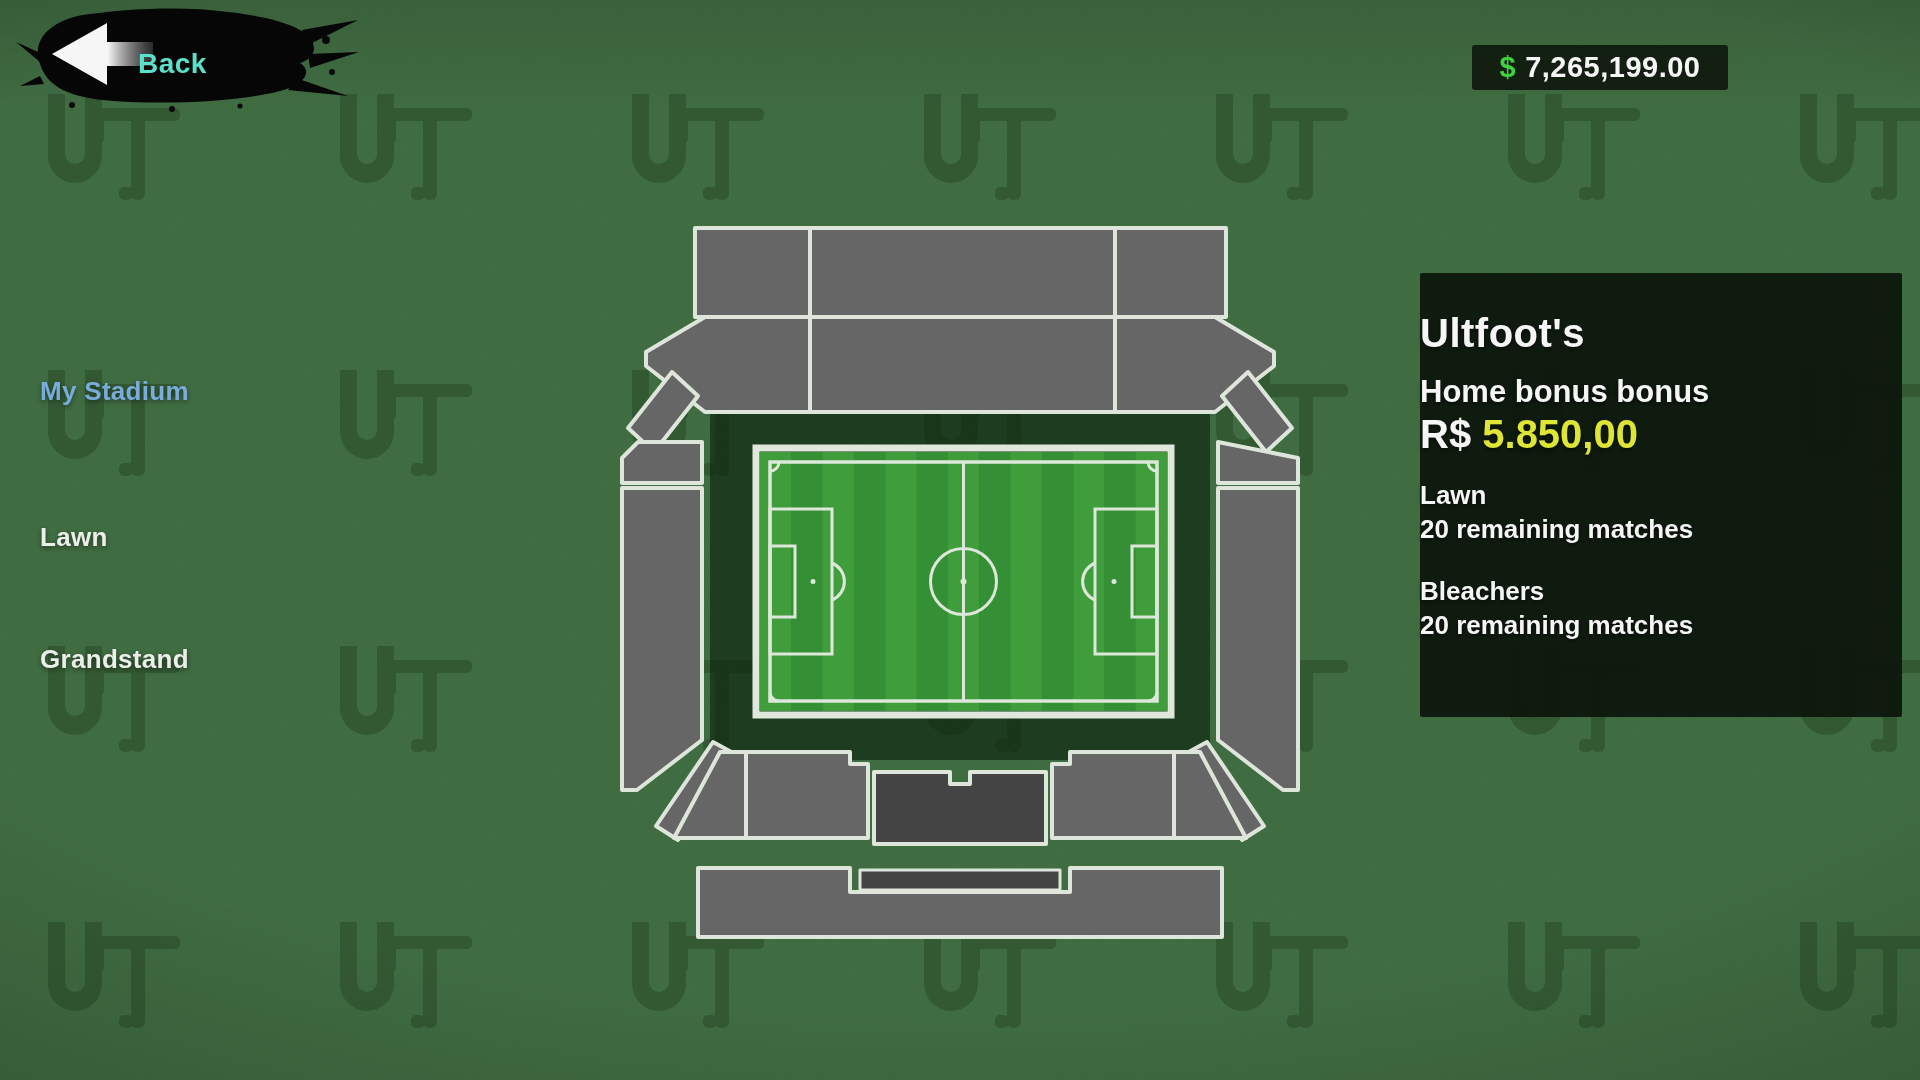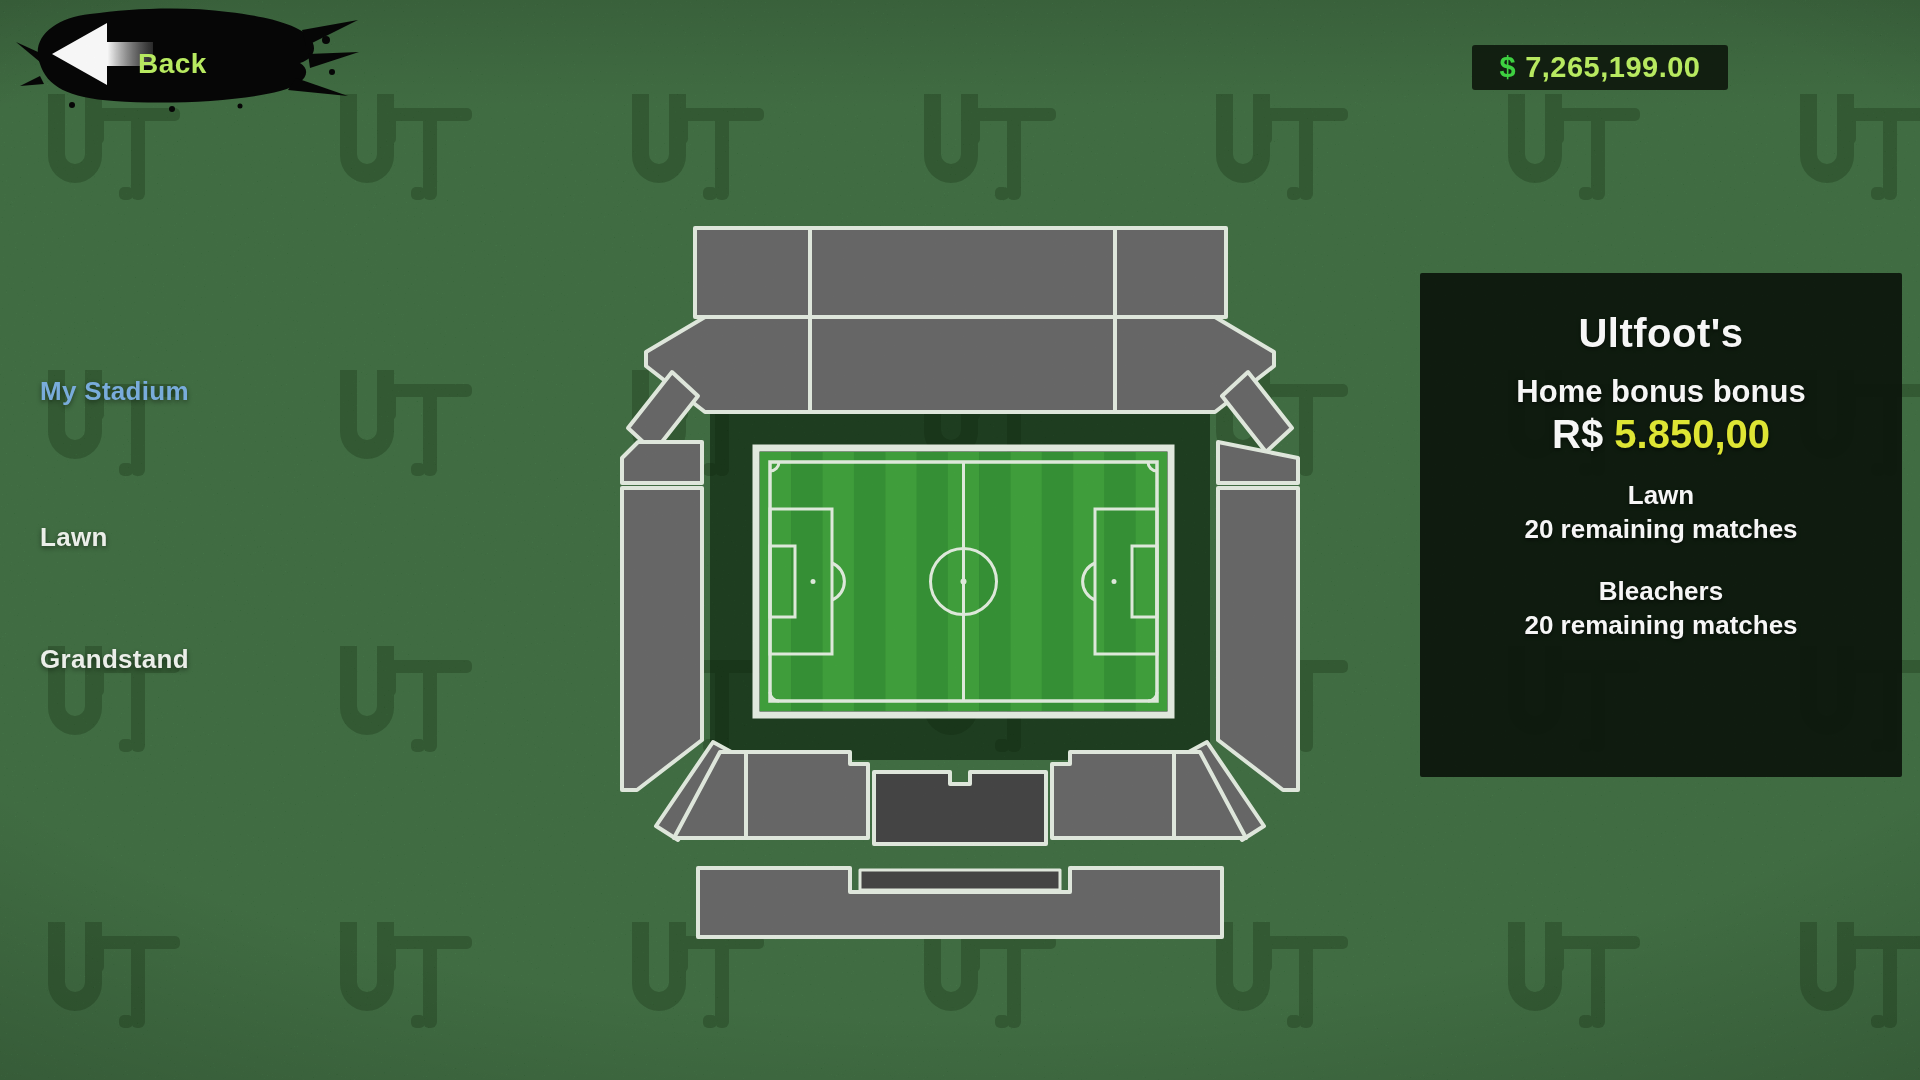--- a/index.html
+++ b/index.html
@@ -16,52 +16,52 @@
       radial-gradient(120% 100% at 50% 42%, rgba(0,0,0,0) 52%, rgba(0,0,0,0.33) 96%),
       linear-gradient(rgba(0,0,0,0.10), rgba(0,0,0,0) 10%);
   }
   #grain-top{z-index:9;opacity:.5;}
 
   
   .back-wrap{position:absolute;left:10px;top:2px;width:350px;height:118px;z-index:6;cursor:pointer;}
   .back-wrap svg{position:absolute;left:0;top:0;}
   .back-label{
     position:absolute;left:128px;top:46px;
-    color:#bef264;font-size:28px;font-weight:700;letter-spacing:.5px;
+    color:#5eead4;font-size:28px;font-weight:700;letter-spacing:.5px;
   }
 
   
   .money-box{
     position:absolute;left:1472px;top:45px;width:256px;height:45px;z-index:6;
     background:rgba(13,23,11,0.88);border-radius:3px;
     display:flex;align-items:center;justify-content:center;gap:9px;
     font-weight:700;font-size:29px;letter-spacing:.5px;
   }
   .money-box .cur{color:var(--money_green,#41d944);}
-  .money-box .amt{color:#bef264;}
+  .money-box .amt{color:#ffffff;}
 
   
   .side-item{
     position:absolute;left:40px;z-index:6;
     font-size:26px;font-weight:700;color:#f4f7f2;letter-spacing:.3px;
     text-shadow:0 2px 5px rgba(0,0,0,0.45);cursor:pointer;white-space:nowrap;
   }
   .side-item.active{color:var(--active_item_blue,#7eb3e4);}
   #nav-my-stadium{top:376px;}
   #nav-lawn{top:522px;}
   #nav-grandstand{top:644px;}
 
   
   .stadium-wrap{position:absolute;left:610px;top:180px;width:700px;height:790px;z-index:4;}
 
   
   .info-panel{
-    position:absolute;left:1420px;top:273px;width:482px;height:504px;z-index:5;
+    position:absolute;left:1420px;top:273px;width:482px;height:444px;z-index:5;
     background:rgba(10,19,10,0.89);border-radius:2px;
-    color:#fff;text-align:center;font-weight:700;
+    color:#fff;font-weight:700;
     text-shadow:0 2px 4px rgba(0,0,0,0.5);
   }
   .panel-title{margin-top:36px;font-size:40px;line-height:48px;letter-spacing:.5px;}
   .bonus-label{margin-top:16px;font-size:31px;line-height:38px;}
   .bonus-value{margin-top:4px;font-size:40px;line-height:38px;}
   .bonus-value .yellow{color:var(--bonus_yellow,#e7ee36);}
   .section-name{margin-top:26px;font-size:26px;line-height:32px;}
   .section-status{margin-top:2px;font-size:26px;line-height:32px;}
   .section-name.second{margin-top:30px;}
 </style>

